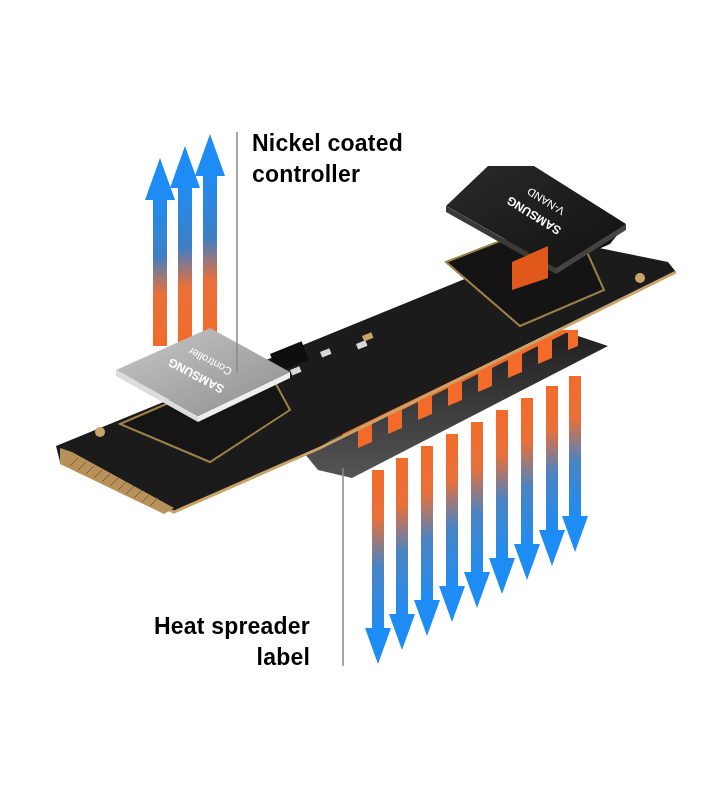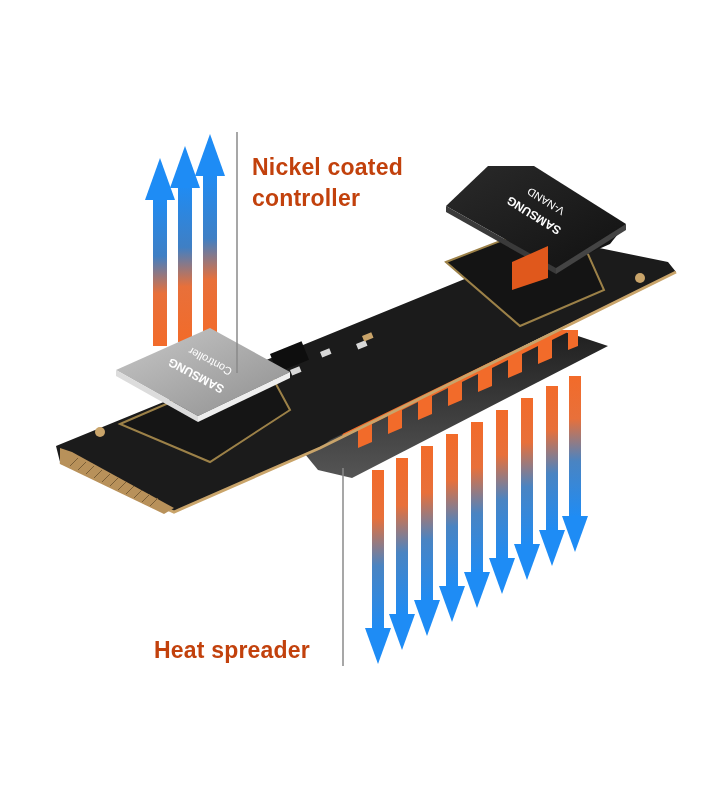--- a/index.html
+++ b/index.html
@@ -1,21 +1,21 @@
 <!DOCTYPE html>
 <html><head>
 <meta charset="utf-8">
 <style>
   html, body { margin:0; padding:0; background:#ffffff; }
   body { width:720px; height:794px; position:relative; overflow:hidden;
          font-family:"Liberation Sans", sans-serif; }
   #stage { position:absolute; left:0; top:0; width:720px; height:794px; }
-  .callout { position:absolute; color:#c2410c; font-weight:700;
+  .callout { position:absolute; color:#000000; font-weight:700;
              font-family:"Liberation Sans", sans-serif; font-size:23px; line-height:31px;
-             letter-spacing:0.2px;margin-top:24px; }
+             letter-spacing:0.2px; }
   #callout-top { left:252px; top:128px; text-align:left; }
   #callout-bottom { left:103px; top:611px; width:207px; text-align:right; }
   .callout span { display:block; }
 </style>
 </head>
 <body>
 
 <div id="stage">
   <svg width="720" height="794" viewBox="0 0 720 794" xmlns="http://www.w3.org/2000/svg">
     <defs>
@@ -162,14 +162,15 @@
     <line x1="343" y1="468" x2="343" y2="666" stroke="#8a8a8a" stroke-width="1.5"></line>
   </svg>
 
   <div id="callout-top" class="callout">
     <span>Nickel coated</span>
     <span>controller</span>
   </div>
 
   <div id="callout-bottom" class="callout">
     <span>Heat spreader</span>
+    <span>label</span>
   </div>
 </div>
 
 </body></html>

